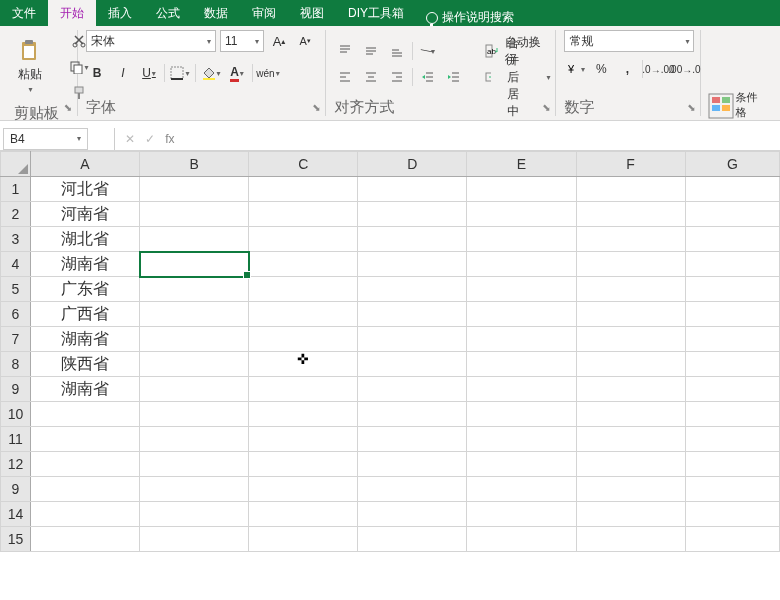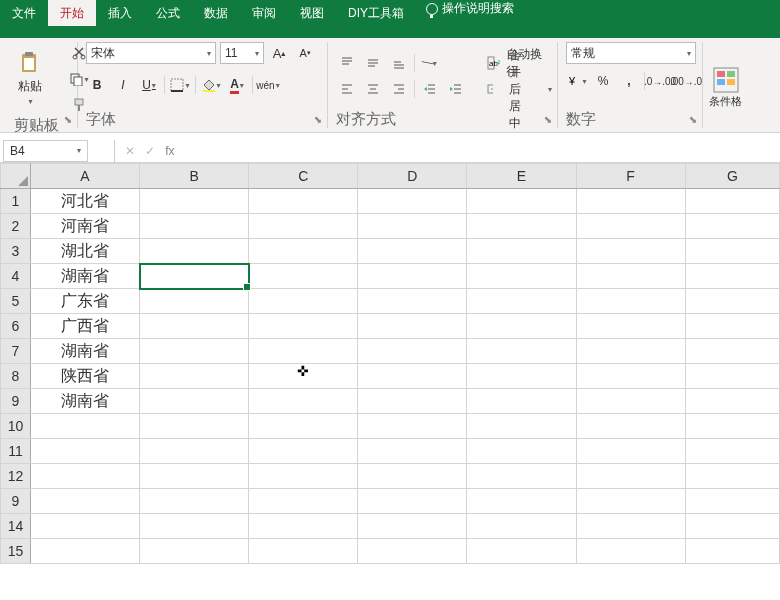--- a/index.html
+++ b/index.html
@@ -1,38 +1,38 @@
 <!DOCTYPE html>
 <html><head>
 <meta charset="utf-8">
 <style>
 *{box-sizing:border-box;margin:0;padding:0;font-family:"Microsoft YaHei",sans-serif}
 body{width:780px;height:600px;overflow:hidden;background:#fff;font-size:12px;color:#333}
-.menubar{background:#0f7b3f;height:38px;display:flex;align-items:flex-start;color:#fff}
+.menubar{background:#0f7b3f;height:26px;display:flex;align-items:flex-end;color:#fff}
 .menubar .tab{padding:0 12px;height:26px;line-height:26px;cursor:pointer}
-.menubar .tab.active{background:#f3f2f1;color:#b91c1c}
+.menubar .tab.active{background:#f3f2f1;color:#a21caf}
 .menubar .help{display:flex;align-items:center;padding:0 10px;gap:4px}
 .bulb{width:12px;height:12px;border:1.5px solid #fff;border-radius:50%;position:relative}
 .bulb::after{content:"";position:absolute;bottom:-4px;left:3px;width:3px;height:3px;background:#fff}
 .ribbon{background:#f3f2f1;height:95px;border-bottom:1px solid #d4d4d4;display:flex;padding:4px 6px 0;position:relative}
 .group{border-right:1px solid #d4d4d4;padding:0 8px;display:flex;flex-direction:column;justify-content:space-between;height:86px}
 .group .label{font-size:15px;color:#666;height:18px;line-height:18px}
 .group .body{flex:1;display:flex;align-items:center;gap:22px}
 .group .big{display:flex;flex-direction:column;align-items:center;gap:2px;padding:2px 4px}
 .group .big .ico{width:24px;height:24px;display:flex;align-items:center;justify-content:center}
 .group .rows{display:flex;flex-direction:column;gap:4px}
 .group .row{display:flex;align-items:center;gap:4px}
 .combo{background:#fff;border:1px solid #bbb;height:22px;display:flex;align-items:center;padding:0 4px;gap:4px}
 .combo .dd{font-size:8px;color:#666}
 .ibtn{width:22px;height:22px;display:flex;align-items:center;justify-content:center;border-radius:2px}
 .sep{width:1px;height:18px;background:#d4d4d4}
 .caret{font-size:8px;color:#666;margin-left:1px}
 .launcher{position:absolute;bottom:2px;right:2px;width:14px;height:14px;font-size:10px;color:#888;display:flex;align-items:center;justify-content:center}
 .group{position:relative}
-.tailgroup{display:flex;flex-direction:column;align-items:center;justify-content:center;padding:0 6px}
+.tailgroup{display:flex;flex-direction:row;align-items:flex-end;justify-content:center;padding:0 6px}
 .tailgroup .ico{width:28px;height:28px}
 .fbar{height:24px;background:#fff;border-bottom:1px solid #d4d4d4;display:flex;align-items:center;margin-top:6px}
 .namebox{width:85px;height:22px;border:1px solid #ccc;background:#fff;display:flex;align-items:center;padding:0 6px;margin-left:3px}
 .namebox .dd{margin-left:auto;font-size:8px;color:#666}
 .fctrls{display:flex;align-items:center;gap:10px;padding:0 10px;border-left:1px solid #ccc;margin-left:26px;height:22px}
 .fx{color:#888}
 .x{color:#bbb}
 .chk{color:#bbb}
 .grid{position:relative;overflow:hidden}
 table{border-collapse:collapse;table-layout:fixed}

